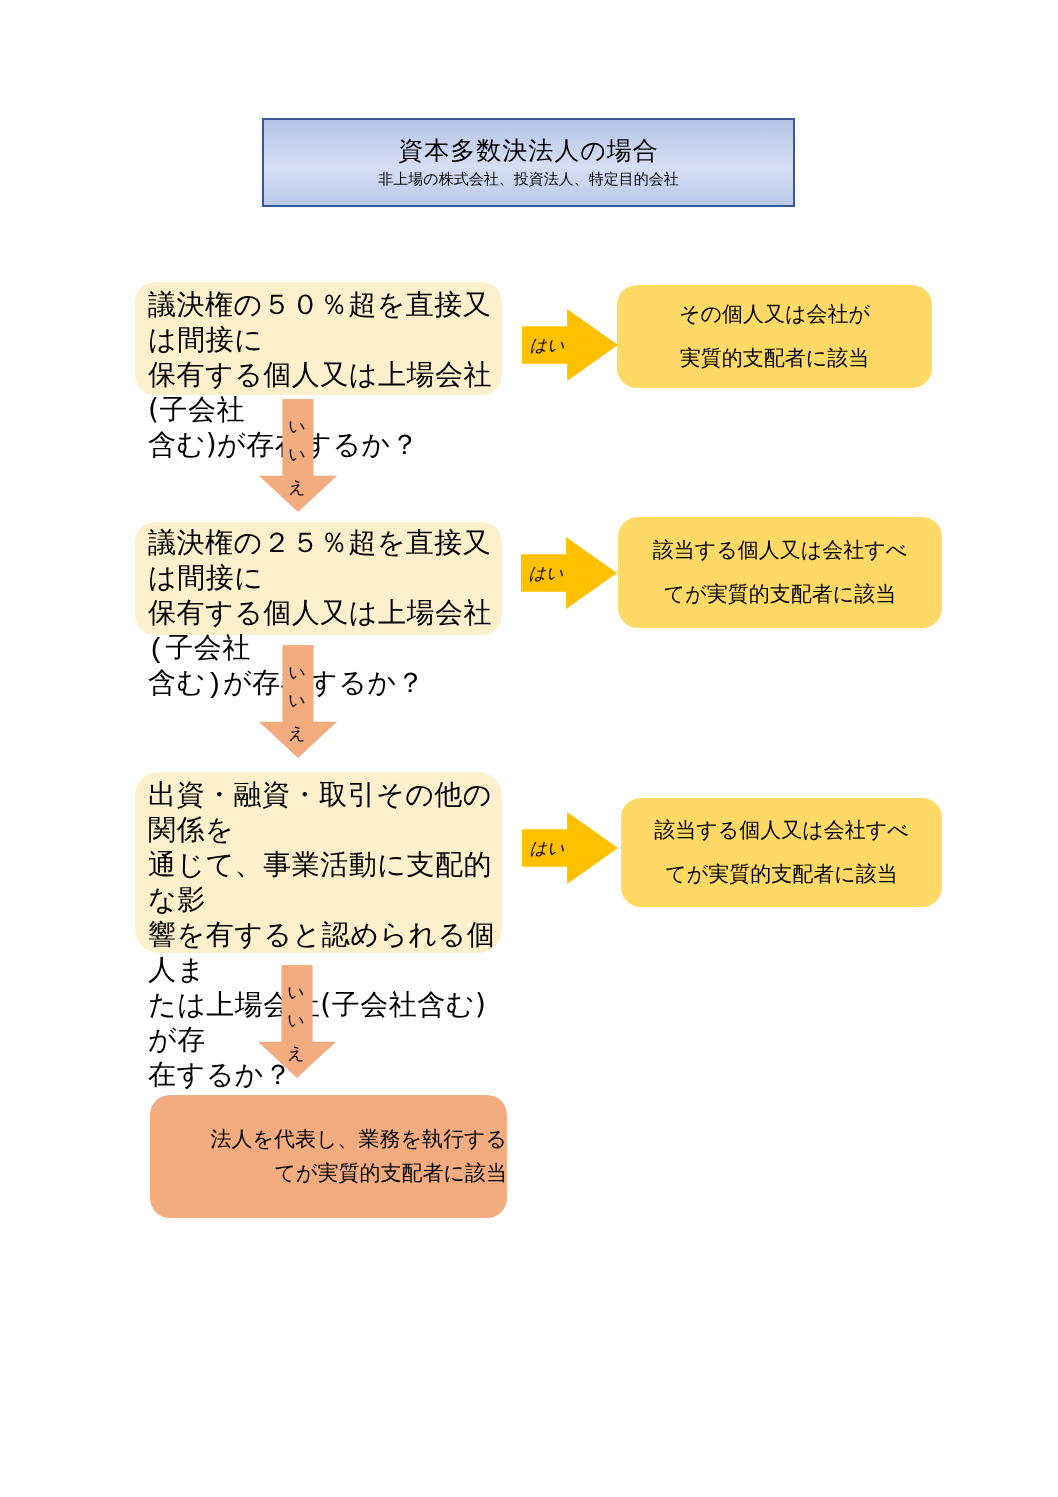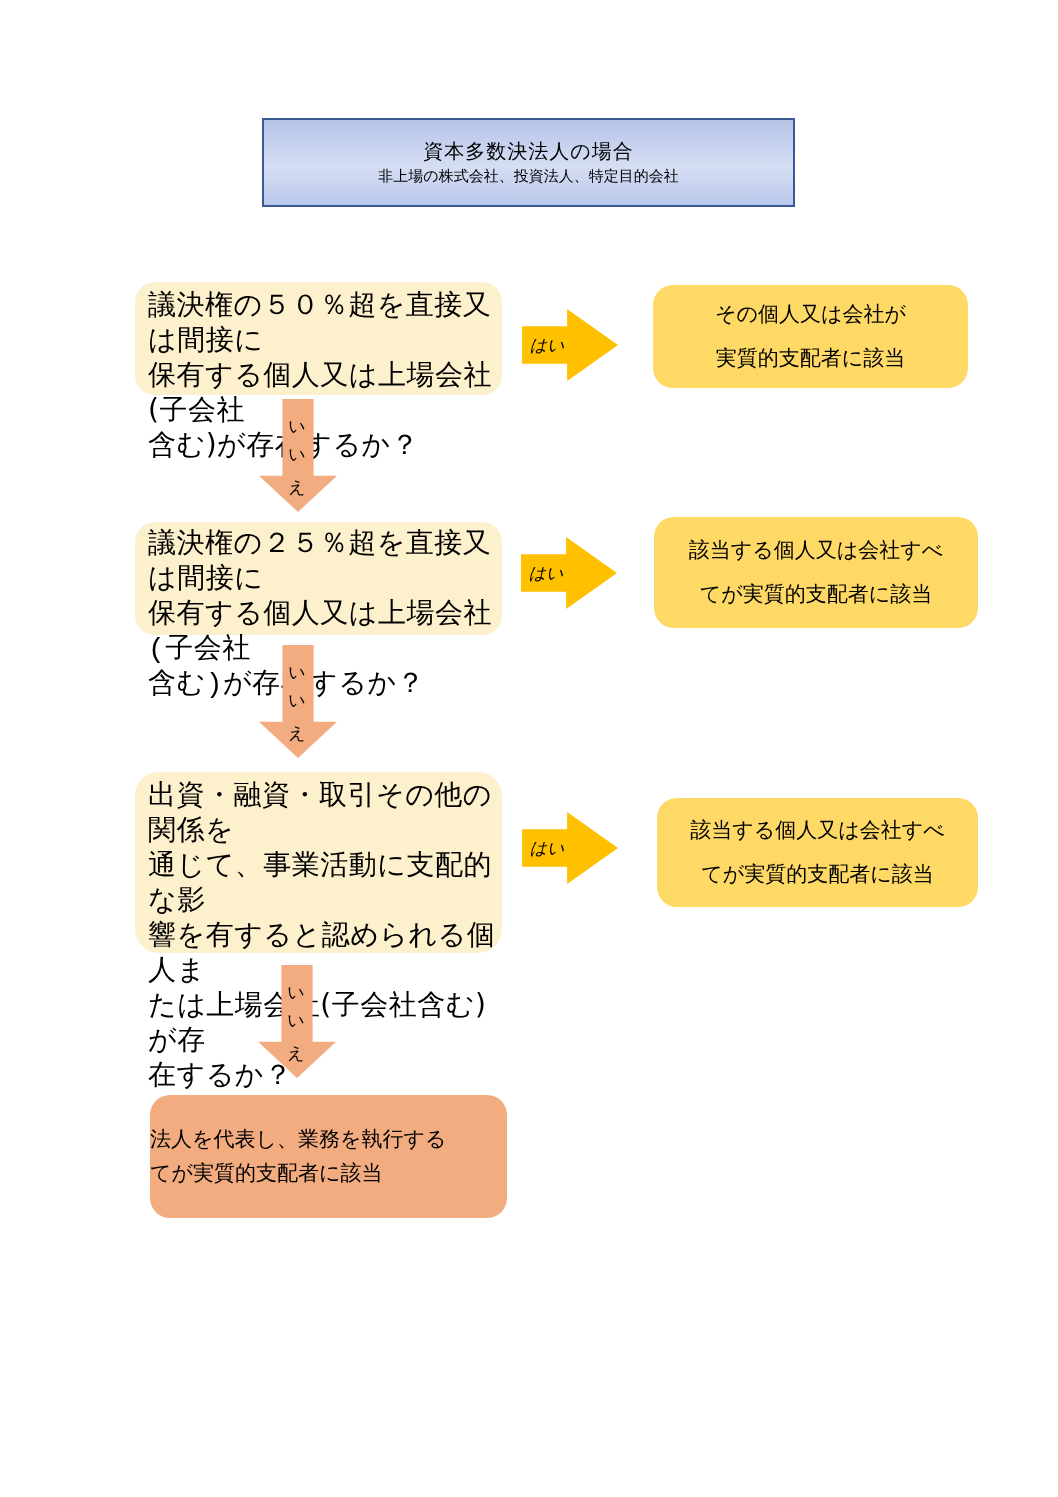--- a/index.html
+++ b/index.html
@@ -13,21 +13,21 @@
   .abs { position: absolute; box-sizing: border-box; }
 
   
   .title-box {
     left: 262px; top: 118px; width: 533px; height: 89px;
     border: 2px solid var(--title_border);
     background: linear-gradient(180deg, #b5c4e7 0%, #d6def4 55%, #bac8ea 100%);
     display: flex; flex-direction: column; justify-content: center; align-items: center;
     gap: 5px;
   }
-  .title-heading { font-size: 20px; line-height: 1.15; letter-spacing: 1px; }
+  .title-heading { font-size: 25px; line-height: 1.15; letter-spacing: 1px; }
   .title-subheading { font-size: 15px; line-height: 1.1; }
 
   
   .q-box {
     background: var(--question_bg);
     border-radius: 20px;
     padding: 5px 2px 5px 13px;
     font-size: 28px;
     line-height: 35px;
     white-space: pre-line;
@@ -38,21 +38,20 @@
   .q3 { left: 135px; top: 772px; width: 367px; height: 181px; border-radius: 24px; }
 
   
   .r-box {
     background: var(--result_bg);
     border-radius: 20px;
     display: flex; flex-direction: column; justify-content: center; align-items: center;
     gap: 21px;
     font-size: 21px; line-height: 1.1;
     text-align: center;
-    margin-left: 36px;
   }
   .r1 { left: 617px; top: 285px; width: 315px; height: 103px; }
   .r2 { left: 618px; top: 517px; width: 324px; height: 111px; }
   .r3 { left: 621px; top: 798px; width: 321px; height: 109px; }
 
   
   .yes-arrow {
     width: 96px; height: 72px;
     background: var(--yes_arrow);
     clip-path: polygon(0 24%, 47% 24%, 47% 0, 100% 50%, 47% 100%, 47% 76%, 0 76%);
@@ -83,21 +82,21 @@
     font-size: 17px;
     letter-spacing: 9px;
     margin-top: 11px;
   }
 
   
   .final-box {
     left: 150px; top: 1095px; width: 357px; height: 123px;
     background: var(--final_bg);
     border-radius: 20px;
-    display: flex; flex-direction: column; justify-content: center; align-items: flex-start;
+    display: flex; flex-direction: column; justify-content: center; align-items: flex-end;
     gap: 11px;
     font-size: 21px; line-height: 1.1;
     text-align: center;
   }
 </style>
 </head>
 <body>
 
 <div class="abs title-box">
   <div class="title-heading">資本多数決法人の場合</div>

